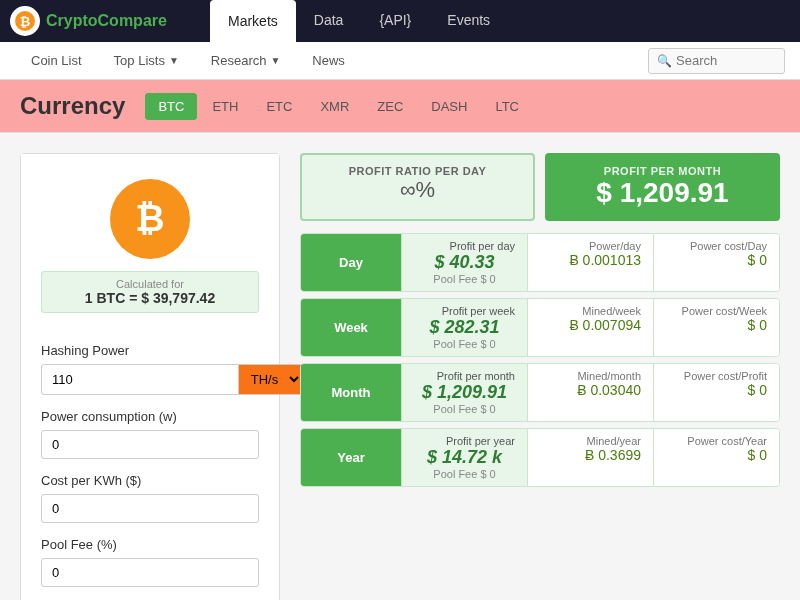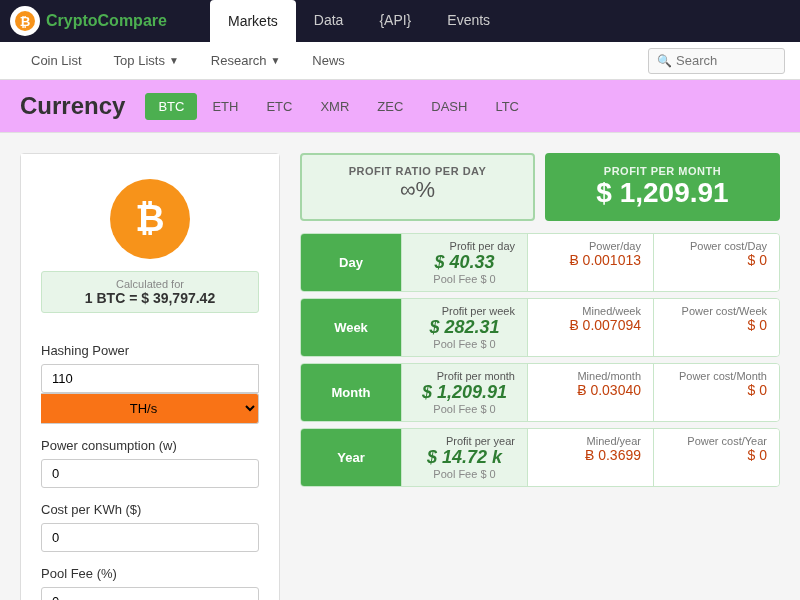--- a/index.html
+++ b/index.html
@@ -73,21 +73,21 @@
       height: 26px;
     }
     .search-box input {
       border: none; background: transparent; outline: none;
       font-size: 13px; color: #555; width: 100px;
     }
     .search-icon { color: #aaa; margin-right: 4px; font-size: 12px; }
 
     
     .page-header {
-      background: #f0abfc;
+      background: #fca5a5;
       padding: 12px 20px;
       border-bottom: 1px solid #e0e0e0;
       display: flex;
       align-items: center;
     }
     .page-title {
       font-size: 24px;
       font-weight: bold;
       color: #333;
       margin-right: 20px;
@@ -150,21 +150,21 @@
       text-align: center;
       font-size: 12px;
       color: #666;
       width: 100%;
     }
     .coin-price-label .calc-text { font-size: 11px; color: #888; }
     .coin-price-label .price { font-size: 14px; font-weight: bold; color: #333; }
 
     .form-section { padding: 15px 20px; }
     .form-label { font-size: 13px; color: #333; margin-bottom: 6px; font-weight: normal; }
-    .form-row { display: flex; margin-bottom: 14px; flex-direction: column; }
+    .form-row { display: flex; margin-bottom: 14px; }
     .form-input {
       border: 1px solid #ccc;
       border-radius: 3px;
       padding: 6px 10px;
       font-size: 13px;
       flex: 1;
       outline: none;
     }
     .form-select {
       border: 1px solid #ccc;
@@ -256,21 +256,21 @@
       color: #888;
       text-align: center;
     }
     .profit-cell-right {
       background: #fff;
       padding: 6px 12px;
       border-left: 1px solid #c8e6c9;
       text-align: right;
     }
     .profit-cell-right .label { font-size: 11px; color: #777; }
-    .profit-cell-right .value { font-size: 14px; color: #c2410c; }
+    .profit-cell-right .value { font-size: 14px; color: #4d7c0f; }
   </style>
 </head>
 <body>
 
 <div class="top-nav">
   <div class="logo-area">
     <div class="logo-icon">
       <svg width="20" height="20" viewBox="0 0 20 20">
         <circle cx="10" cy="10" r="10" fill="#f7931a"></circle>
         <text x="10" y="15" text-anchor="middle" fill="white" font-size="13" font-weight="bold">₿</text>
@@ -416,21 +416,21 @@
       <div class="profit-cell">
         <div class="profit-cell-label">Profit per month</div>
         <div class="profit-cell-value">$ 1,209.91</div>
         <div class="profit-cell-sub">Pool Fee $ 0</div>
       </div>
       <div class="profit-cell-right">
         <div class="label">Mined/month</div>
         <div class="value">Ƀ 0.03040</div>
       </div>
       <div class="profit-cell-right">
-        <div class="label">Power cost/Month</div>
+        <div class="label">Power cost/Profit</div>
         <div class="value">$ 0</div>
       </div>
     </div>
         <div class="profit-row">
       <div class="profit-row-label">Year</div>
       <div class="profit-cell">
         <div class="profit-cell-label">Profit per year</div>
         <div class="profit-cell-value">$ 14.72 k</div>
         <div class="profit-cell-sub">Pool Fee $ 0</div>
       </div>

